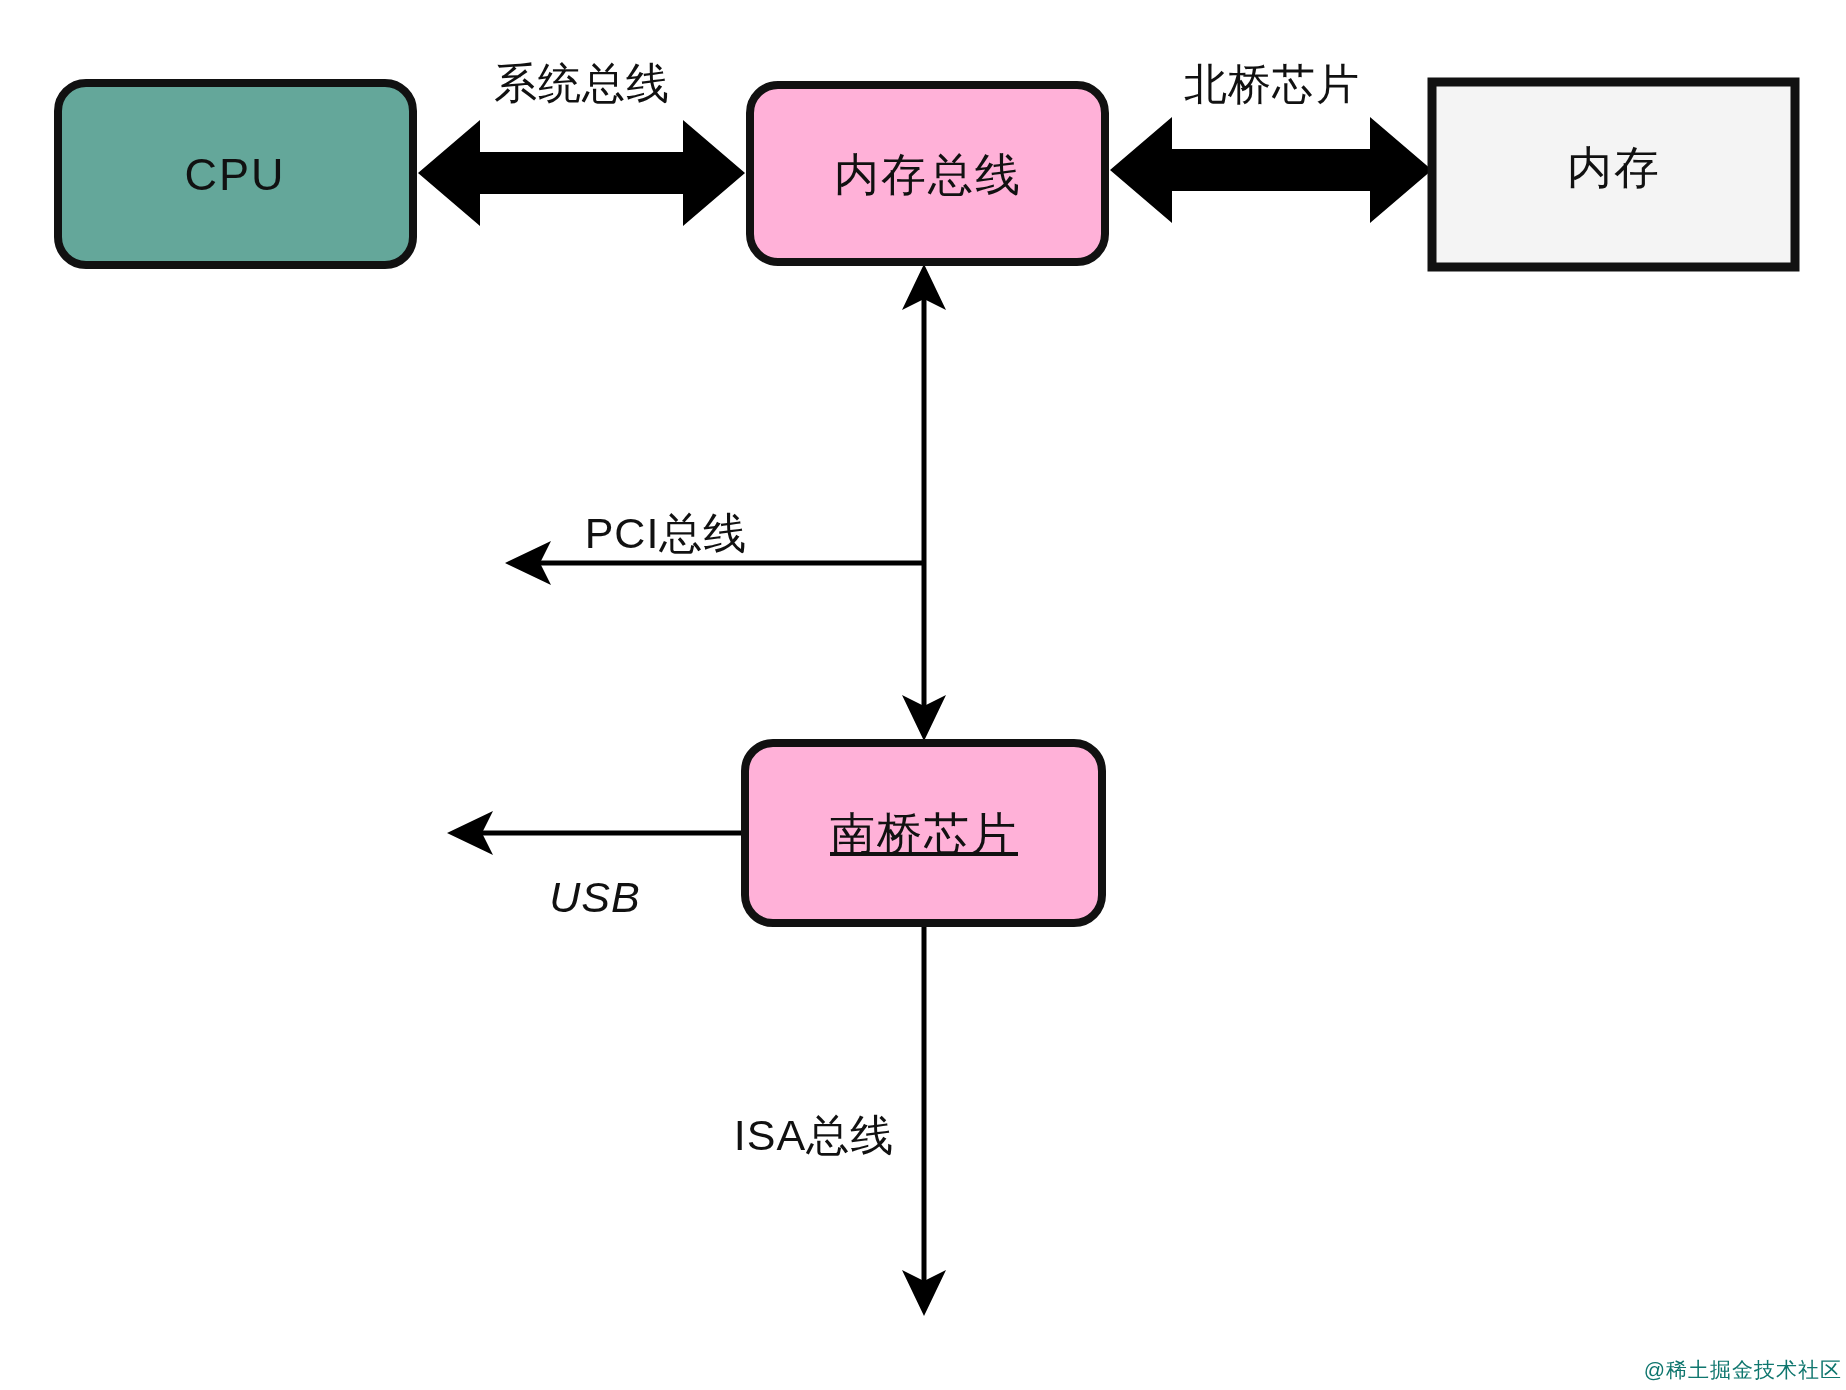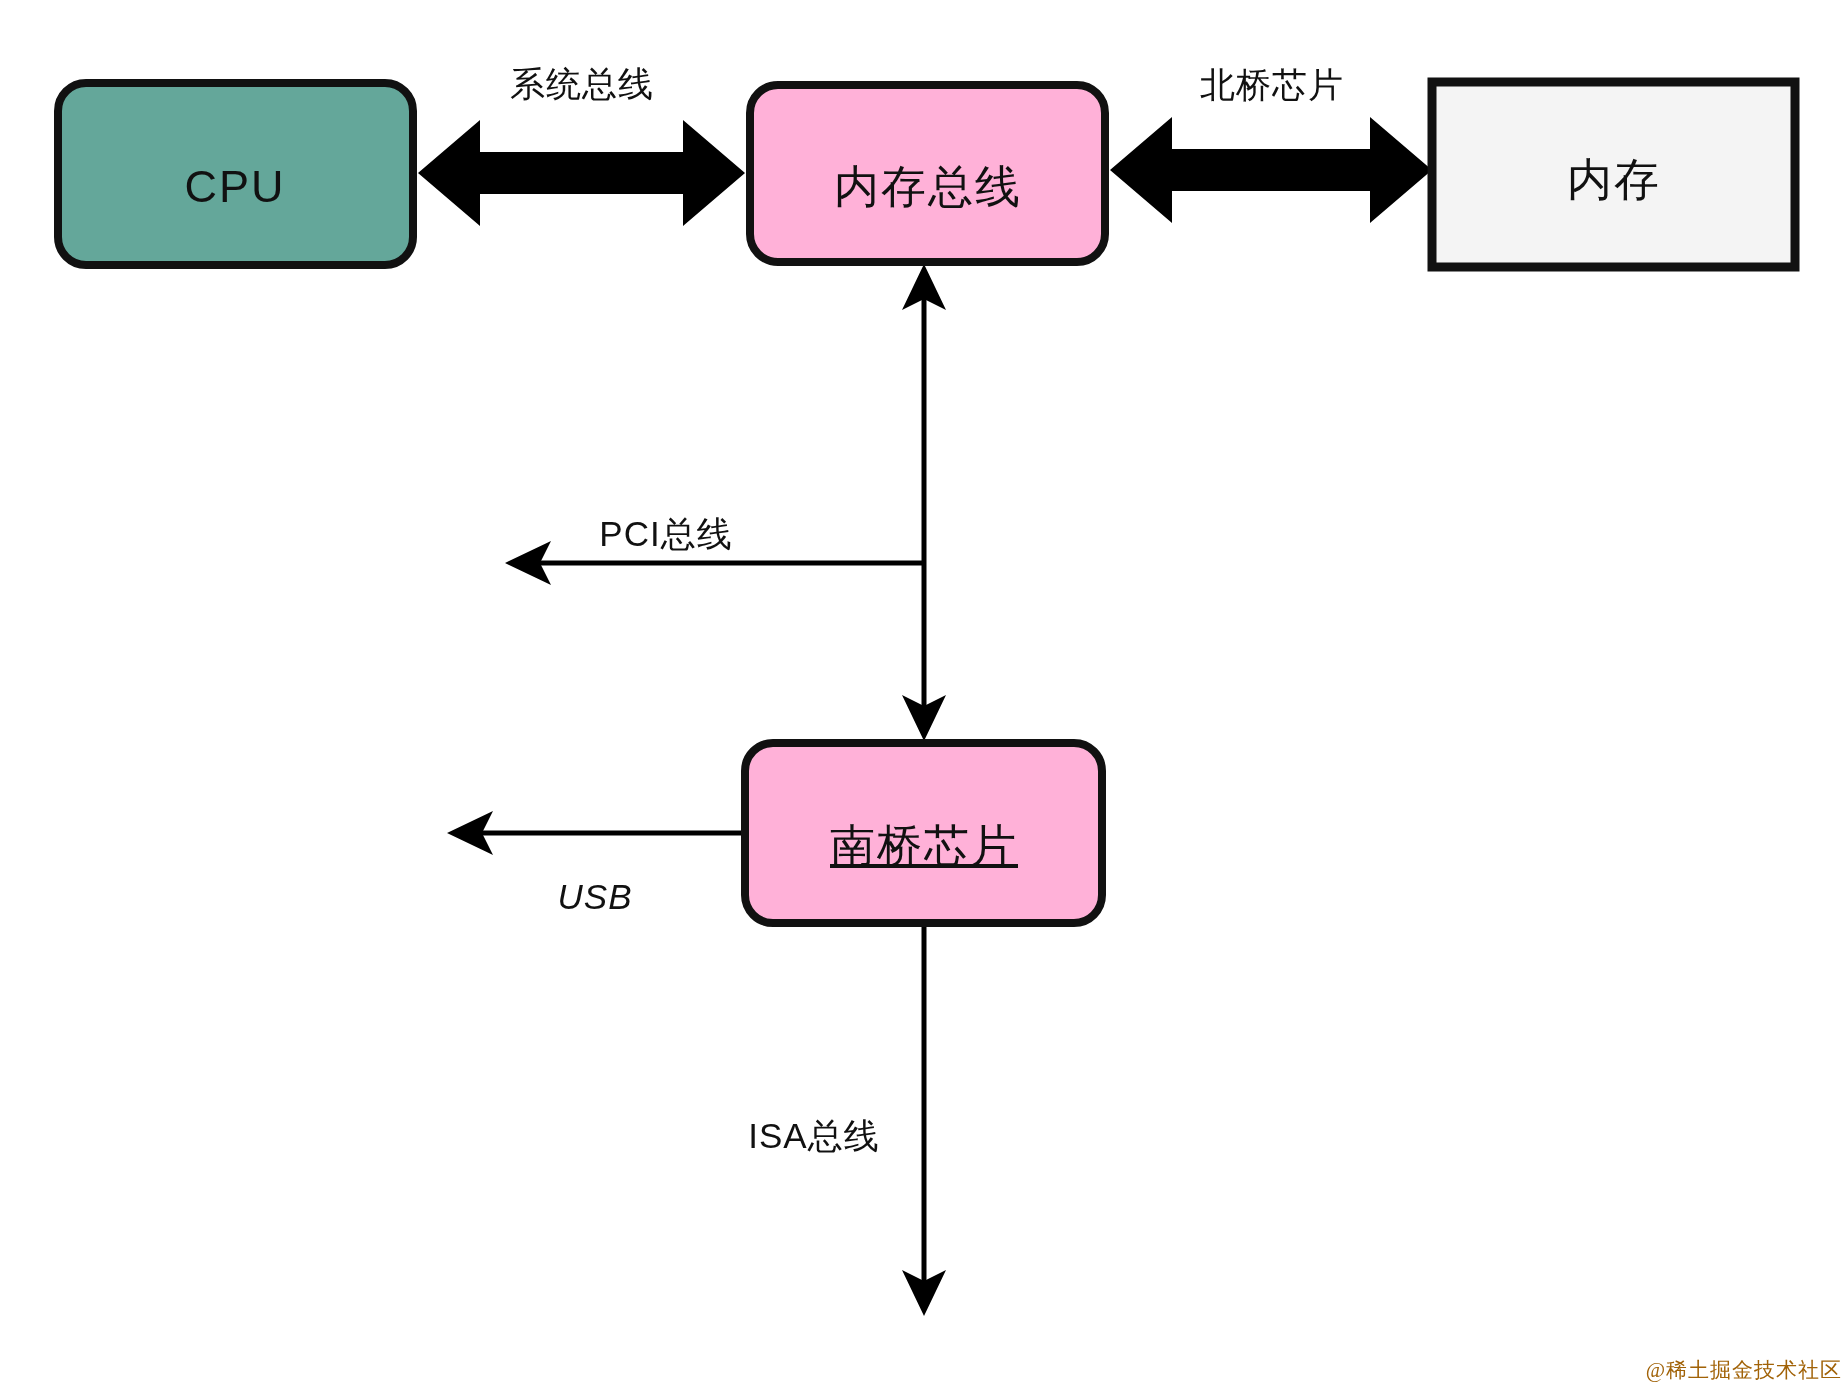--- a/index.html
+++ b/index.html
@@ -11,38 +11,36 @@
     overflow:hidden;
   }
   #shapes{position:absolute;left:0;top:0;}
   .node-label{
     position:absolute;
     transform:translate(-50%,-50%);
     font-size:45px;
     color:#111111;
     white-space:nowrap;
     letter-spacing:2px;
-    margin-top:12px;
   }
   .bus-label{
     position:absolute;
     transform:translate(-50%,-50%);
-    font-size:35px;
+    font-size:43px;
     color:#111111;
     white-space:nowrap;
     letter-spacing:1px;
   }
   .watermark{
     position:absolute;
     right:4px;
     bottom:6px;
     font-size:21px;
-    color:#a16207;
+    color:#0f766e;
     letter-spacing:1px;
-    font-family:Liberation Serif, serif;
   }
 </style>
 </head>
 <body>
 
 <div id="canvas">
 
   <svg id="shapes" width="1846" height="1390" viewBox="0 0 1846 1390">
 
     <polygon fill="#000000" points="418,173 480,120 480,152 683,152 683,120 745,173 683,226 683,194 480,194 480,226"></polygon>

